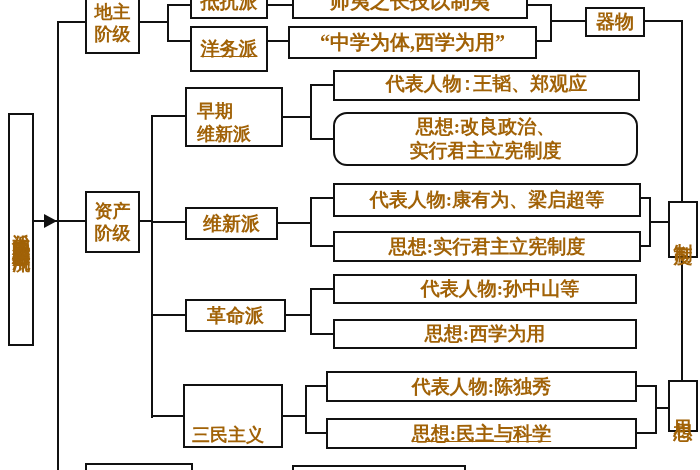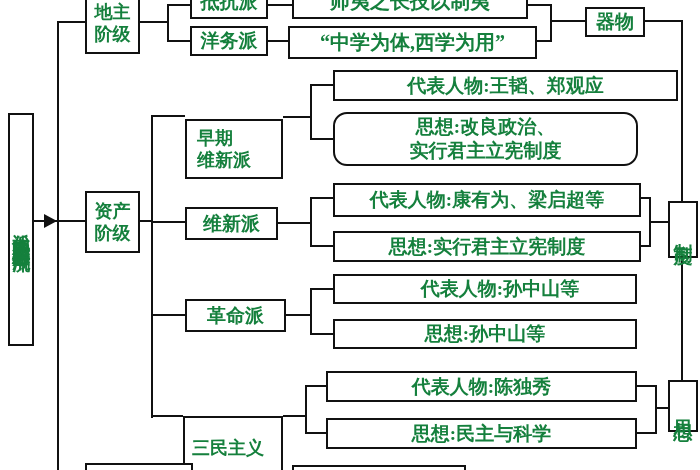--- a/index.html
+++ b/index.html
@@ -1,27 +1,27 @@
 <!DOCTYPE html>
 <html><head>
 <meta charset="utf-8">
 <style>
   html,body{margin:0;padding:0;background:#ffffff;}
   #canvas{
     position:relative;width:700px;height:470px;background:#fff;overflow:hidden;
-    font-family:"Liberation Serif","DejaVu Serif",serif;color:#15803d;
+    font-family:"Liberation Serif","DejaVu Serif",serif;color:#a16207;
   }
   .box{
     position:absolute;border:2px solid #111;background:#fff;box-sizing:border-box;
     display:flex;align-items:center;justify-content:center;
     font-weight:bold;font-size:19px;line-height:1.25;text-align:center;
   }
   .box .ln{display:block;}
   .col{flex-direction:column;}
-  .leftalign{justify-content:center;align-items:flex-start;text-align:left;padding-left:10px;margin-top:32px;}
+  .leftalign{justify-content:flex-end;align-items:flex-start;text-align:left;padding-left:10px;}
   .leftalign .ln{text-align:left;}
   .vtext{
     writing-mode:vertical-rl;text-orientation:upright;letter-spacing:2px;
     display:flex;align-items:center;justify-content:center;
   }
   .hline{position:absolute;height:2px;background:#111;}
   .vline{position:absolute;width:2px;background:#111;}
   .arrowhead{
     position:absolute;width:0;height:0;
     border-top:7px solid transparent;border-bottom:7px solid transparent;
@@ -104,42 +104,42 @@
   </div>
 
   <div class="box" style="left:190px;top:-16px;width:78px;height:35px;">
     <span>抵抗派</span>
   </div>
 
   <div class="box slogan" style="left:292px;top:-16px;width:236px;height:35px;">
     <span>师夷之长技以制夷</span>
   </div>
 
-  <div class="box" style="left:190px;top:26px;width:78px;height:30px;">
+  <div class="box" style="left:190px;top:26px;width:78px;height:46px;text-decoration:underline;">
     <span>洋务派</span>
   </div>
 
   <div class="box slogan" style="left:288px;top:26px;width:249px;height:33px;">
     <span>“中学为体,西学为用”</span>
   </div>
 
   <div class="box" style="left:585px;top:7px;width:60px;height:30px;">
     <span>器物</span>
   </div>
 
   <div class="box col" style="left:85px;top:191px;width:55px;height:62px;font-size:18px;">
     <span class="ln">资产</span>
     <span class="ln">阶级</span>
   </div>
 
   <div class="box col leftalign" style="left:185px;top:87px;width:98px;height:60px;font-size:18px;">
     <span class="ln">早期</span>
     <span class="ln">维新派</span>
   </div>
-  <div class="box" style="left:333px;top:70px;width:345px;height:31px;">
+  <div class="box" style="left:333px;top:70px;width:307px;height:31px;font-family:Liberation Mono, monospace;">
     <span>代表人物:王韬、郑观应</span>
   </div>
   <div class="box col" style="left:333px;top:112px;width:305px;height:54px;border-radius:14px;">
     <span class="ln">思想:改良政治、</span>
     <span class="ln">实行君主立宪制度</span>
   </div>
 
   <div class="box" style="left:185px;top:207px;width:93px;height:33px;">
     <span>维新派</span>
   </div>
@@ -154,30 +154,30 @@
     <span>制度</span>
   </div>
 
   <div class="box" style="left:185px;top:299px;width:101px;height:33px;">
     <span>革命派</span>
   </div>
   <div class="box" style="left:333px;top:274px;width:304px;height:30px;padding-left:30px;">
     <span>代表人物:孙中山等</span>
   </div>
   <div class="box" style="left:333px;top:319px;width:304px;height:30px;">
-    <span>思想:孙中山等</span>
+    <span>思想:西学为用</span>
   </div>
 
   <div class="box col leftalign" style="left:183px;top:384px;width:100px;height:64px;font-size:18px;padding-left:7px;">
     <span class="ln">三民主义</span>
   </div>
   <div class="box" style="left:326px;top:371px;width:311px;height:31px;">
     <span>代表人物:陈独秀</span>
   </div>
-  <div class="box" style="left:326px;top:418px;width:311px;height:31px;">
+  <div class="box" style="left:326px;top:418px;width:311px;height:31px;text-decoration:underline;">
     <span>思想:民主与科学</span>
   </div>
 
   <div class="box vtext" style="left:668px;top:380px;width:30px;height:52px;">
     <span>思想</span>
   </div>
 
   <div class="cutbox" style="left:85px;top:463px;width:108px;height:30px;"></div>
   <div class="cutbox" style="left:292px;top:465px;width:174px;height:30px;"></div>
 

